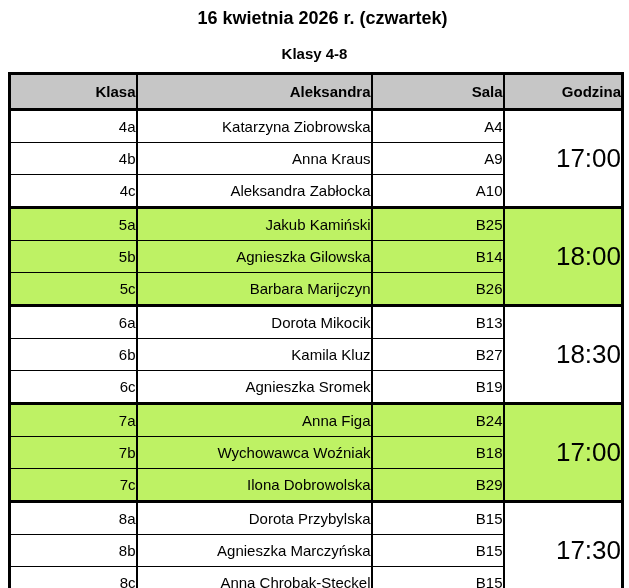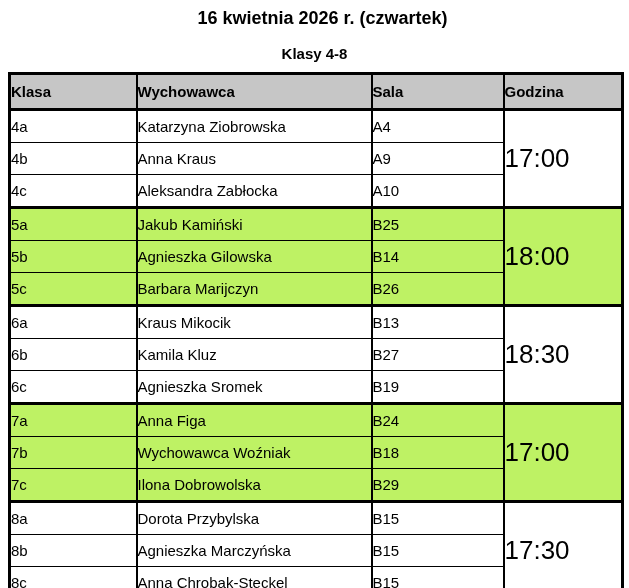--- a/index.html
+++ b/index.html
@@ -37,21 +37,21 @@
     margin-left: 8px;
     width: 613px;
     border: 3px solid #000000;
   }
   table.schedule th,
   table.schedule td {
     border-left: 2px solid #000000;
     border-right: 2px solid #000000;
     border-top: 1px solid #000000;
     border-bottom: 1px solid #000000;
-    text-align: left;
+    text-align: right;
     vertical-align: middle;
     padding: 0;
     overflow: hidden;
     white-space: nowrap;
   }
   table.schedule thead th {
     background: #c6c6c6;
     font-size: 15px;
     font-weight: bold;
     height: 33px;
@@ -85,21 +85,21 @@
   <table class="schedule">
     <colgroup>
       <col style="width:127px">
       <col style="width:235px">
       <col style="width:132px">
       <col style="width:119px">
     </colgroup>
     <thead>
       <tr>
         <th>Klasa</th>
-        <th>Wychowawca</th>
+        <th>Aleksandra</th>
         <th>Sala</th>
         <th>Godzina</th>
       </tr>
     </thead>
   <tbody>
         <tr>
           <td>4a</td>
           <td>Katarzyna Ziobrowska</td>
           <td>A4</td>
           <td rowspan="3" class="time">17:00</td>
@@ -129,21 +129,21 @@
         </tr>
         <tr>
           <td>5c</td>
           <td>Barbara Marijczyn</td>
           <td>B26</td>
         </tr>
       </tbody>
       <tbody>
         <tr>
           <td>6a</td>
-          <td>Kraus Mikocik</td>
+          <td>Dorota Mikocik</td>
           <td>B13</td>
           <td rowspan="3" class="time">18:30</td>
         </tr>
         <tr>
           <td>6b</td>
           <td>Kamila Kluz</td>
           <td>B27</td>
         </tr>
         <tr>
           <td>6c</td>

